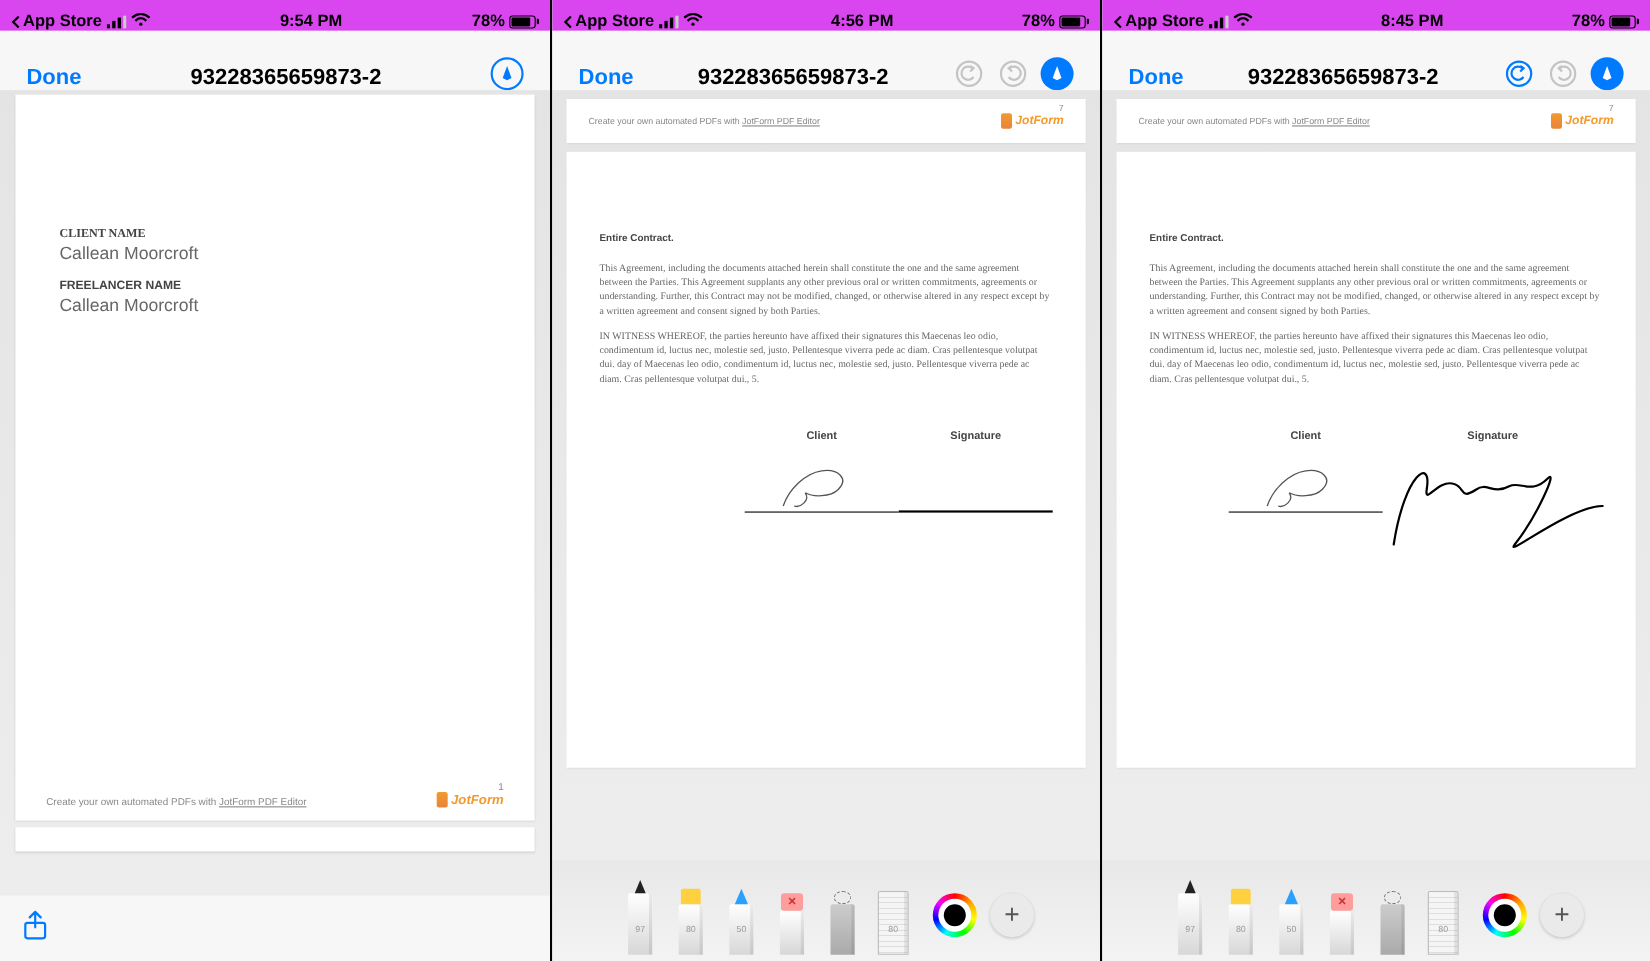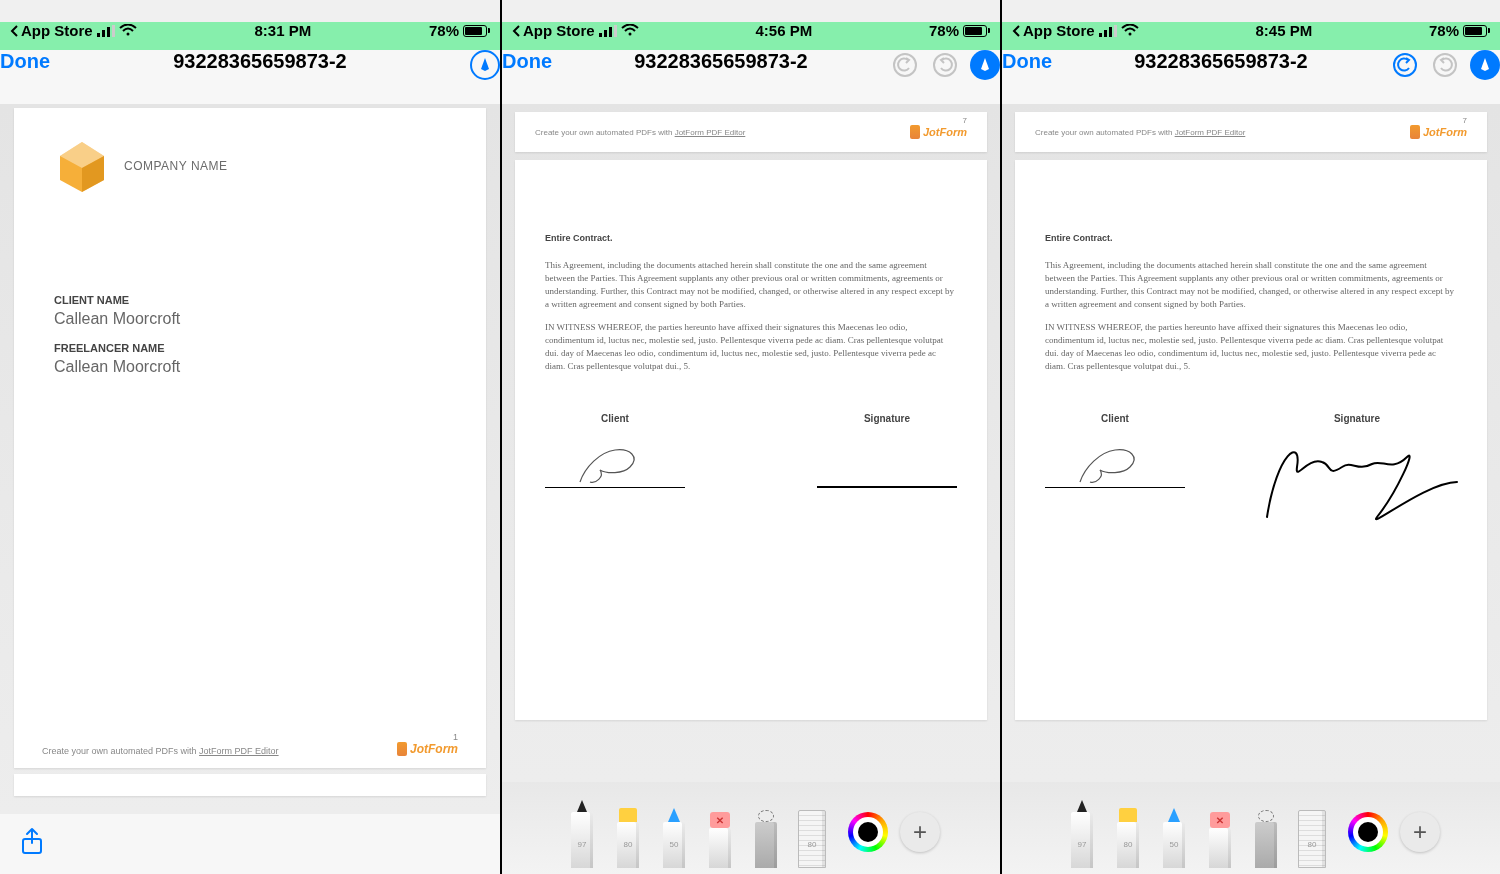--- a/index.html
+++ b/index.html
@@ -16,38 +16,37 @@
     background: #f0f0f0;
     position: relative;
     display: flex;
     flex-direction: column;
     overflow: hidden;
   }
   .phone + .phone { border-left: 2px solid #000; }
   .status-bar {
     height: 28px;
     display: flex;
-    align-items: flex-start;
+    align-items: flex-end;
     justify-content: space-between;
     padding: 0 10px;
     font-size: 15px;
     font-weight: 600;
-    background: #86efac;
+    background: #d946ef;
     color: #000;
-    margin-top: 22px;
   }
   .status-left, .status-right { display: flex; align-items: center; gap: 4px; }
   .status-center { font-size: 15px; font-weight: 700; }
   .sig-icons { display: inline-flex; align-items: center; gap: 2px; }
   .nav-bar {
     height: 54px;
     display: flex;
-    align-items: flex-start;
+    align-items: flex-end;
     justify-content: space-between;
-    padding: 0 0;
+    padding: 0 24px;
     background: #f7f7f7;
   }
   .nav-done { color: #007aff; font-size: 20px; font-weight: 600; }
   .nav-title { font-size: 20px; font-weight: 700; color: #000; }
   .nav-right { display: flex; align-items: center; gap: 10px; }
   .icon-circle {
     width: 30px; height: 30px; border-radius: 50%;
     display: flex; align-items: center; justify-content: center;
   }
   .undo-btn, .redo-btn { width: 30px; height: 30px; display: flex; align-items: center; justify-content: center; }
@@ -97,21 +96,21 @@
     position: relative;
     display: flex; align-items: center; justify-content: space-between;
     padding: 0 20px;
     font-size: 8px; color: #888;
   }
   .doc-header-strip .jotform-logo { font-size: 11px; }
   .doc-header-strip .pnum { position: absolute; right: 20px; top: 4px; font-size: 8px; }
   .contract-body { font-size: 9px; color: #666; line-height: 1.45; margin-top: 44px; }
   .contract-body strong { color: #444; font-weight: 700; display: inline-block; margin-bottom: 4px; }
   .contract-body p { margin-top: 10px; font-family: Liberation Serif, serif; }
-  .sig-row { display: flex; justify-content: space-between; margin-top: 40px; }
+  .sig-row { display: flex; justify-content: flex-end; margin-top: 40px; }
   .sig-col { text-align: center; width: 140px; }
   .sig-label { font-size: 10px; font-weight: 700; color: #444; margin-bottom: 8px; }
   .sig-box { height: 60px; position: relative; }
   .sig-line { position: absolute; bottom: 4px; left: 0; right: 0; border-bottom: 1px solid #000; }
   
   .markup-bar {
     height: 92px; background: linear-gradient(#e8e8e8,#f3f3f3);
     display: flex; align-items: flex-end; justify-content: center;
     gap: 6px; padding: 0 10px 6px;
     position: relative;
@@ -169,21 +168,21 @@
           </svg>
       </span>
       <span>
         <svg width="18" height="12" viewBox="0 0 18 12">
             <path d="M1 4 Q9 -3 17 4" stroke="#000" stroke-width="2" fill="none"></path>
             <path d="M4 7 Q9 2 14 7" stroke="#000" stroke-width="2" fill="none"></path>
             <circle cx="9" cy="10" r="1.5" fill="#000"></circle>
           </svg>
       </span>
     </div>
-    <div class="status-center">8:31 PM</div>
+    <div class="status-center">9:54 PM</div>
     <div class="status-right">
       <span>78%</span>
       <span class="battery-icon">
           <span class="battery-body">
             <span class="battery-fill"></span>
           </span>
           <span class="battery-nub"></span>
         </span>
     </div>
   </div>
@@ -193,31 +192,21 @@
     <div class="nav-right">
       <span class="icon-circle" style="border:2.5px solid #007aff;">
         <svg width="16" height="16" viewBox="0 0 16 16">
             <path d="M8 1 L4 12 L8 14 L12 12 Z" fill="#007aff"></path>
           </svg>
       </span>
     </div>
   </div>
   <div class="content">
     <div class="doc-page">
-      <div class="company-row">
-        <span class="company-logo">
-          <svg width="56" height="56" viewBox="0 0 56 56">
-              <polygon points="28,4 50,18 50,42 28,54 6,42 6,18" fill="#f5a623" opacity="0.9"></polygon>
-              <polygon points="28,4 50,18 28,30 6,18" fill="#fff" opacity="0.4"></polygon>
-              <polygon points="28,30 50,18 50,42 28,54" fill="#d68910" opacity="0.6"></polygon>
-            </svg>
-        </span>
-        <span class="company-name">COMPANY NAME</span>
-      </div>
-      <div class="field-label" style="margin-top:100px;">CLIENT NAME</div>
+      <div class="field-label" style="margin-top:100px;font-family:Liberation Serif, serif;">CLIENT NAME</div>
       <div class="field-value">Callean Moorcroft</div>
       <div class="field-label second">FREELANCER NAME</div>
       <div class="field-value">Callean Moorcroft</div>
       <div class="page-footer">
         <span><span>Create your own automated PDFs with </span><a class="jlink">JotForm PDF Editor</a></span>
         <span style="position:relative;">
             <span class="page-num">1</span>
             <span class="jotform-logo">JotForm</span>
           </span>
       </div>

